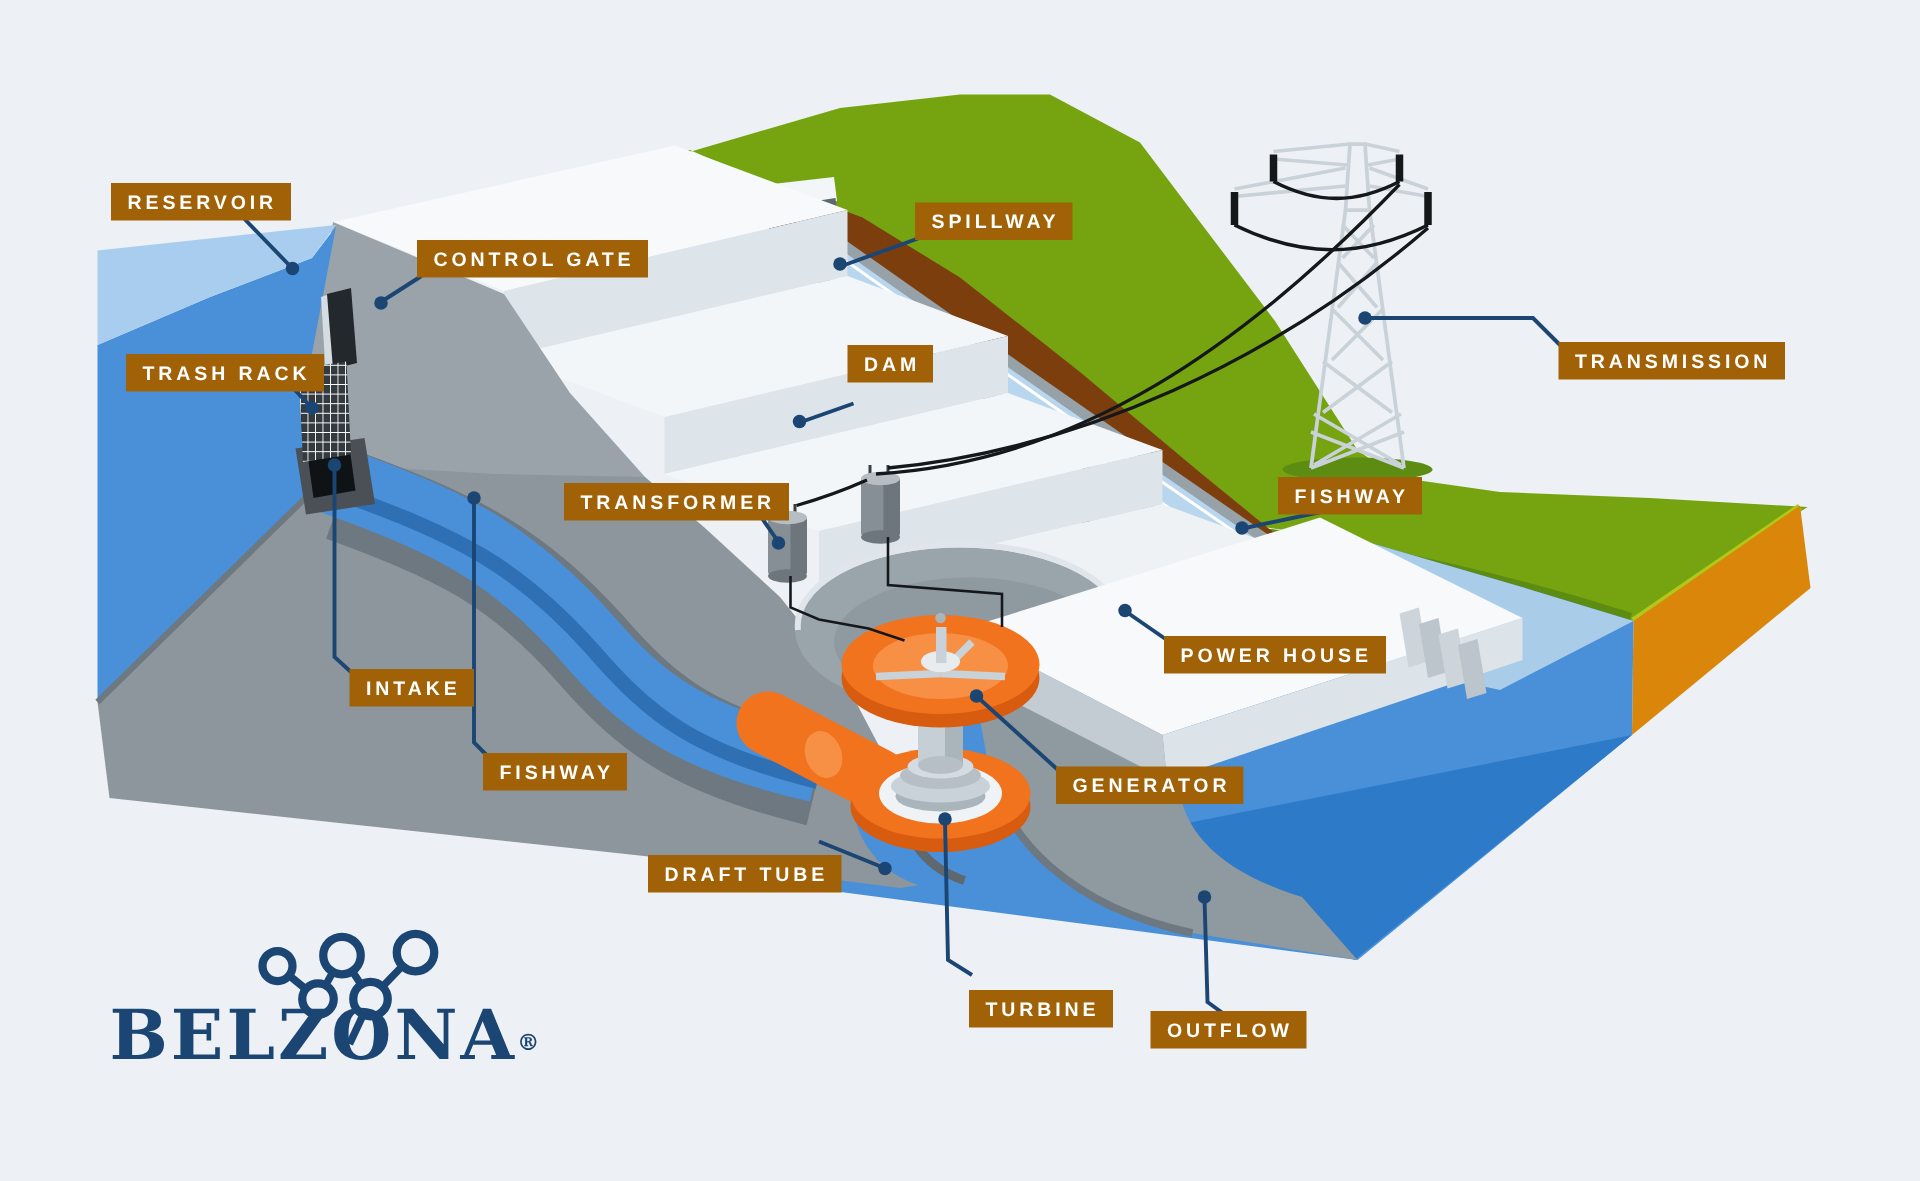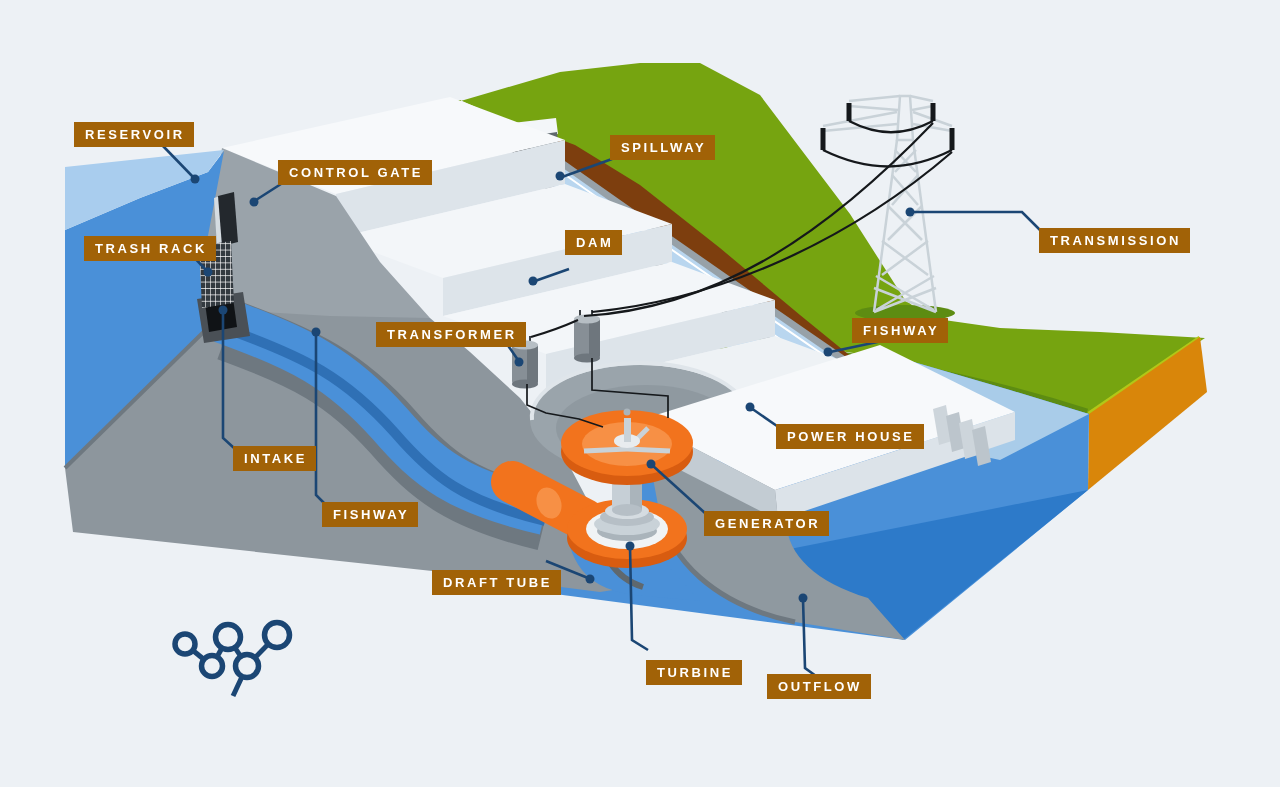--- a/index.html
+++ b/index.html
@@ -259,13 +259,16 @@
   <div class="lbl" style="left:376px;top:322px">TRANSFORMER</div>
   <div class="lbl" style="left:852px;top:318px">FISHWAY</div>
   <div class="lbl" style="left:776px;top:424px">POWER HOUSE</div>
   <div class="lbl" style="left:704px;top:511px">GENERATOR</div>
   <div class="lbl" style="left:233px;top:446px">INTAKE</div>
   <div class="lbl" style="left:322px;top:502px">FISHWAY</div>
   <div class="lbl" style="left:432px;top:570px">DRAFT TUBE</div>
   <div class="lbl" style="left:646px;top:660px">TURBINE</div>
   <div class="lbl" style="left:767px;top:674px">OUTFLOW</div>
 
+  <div class="logo">
+    <span class="brand">BELZONA</span><span class="reg">®</span>
+  </div>
 </div>
 
 </body></html>

